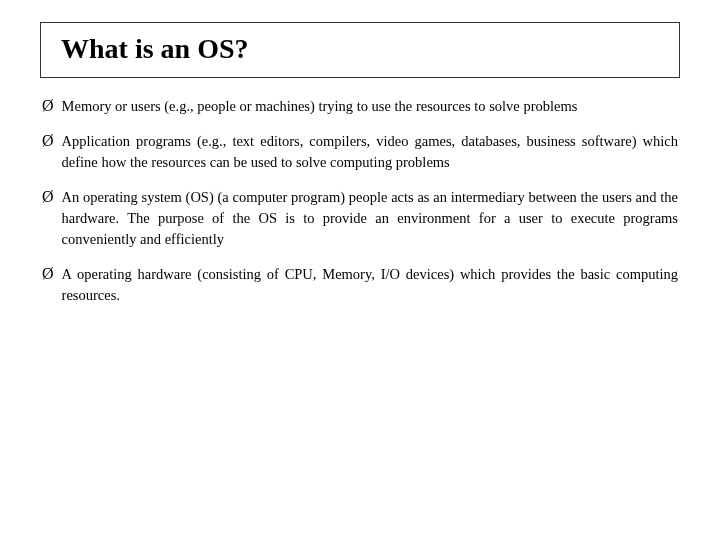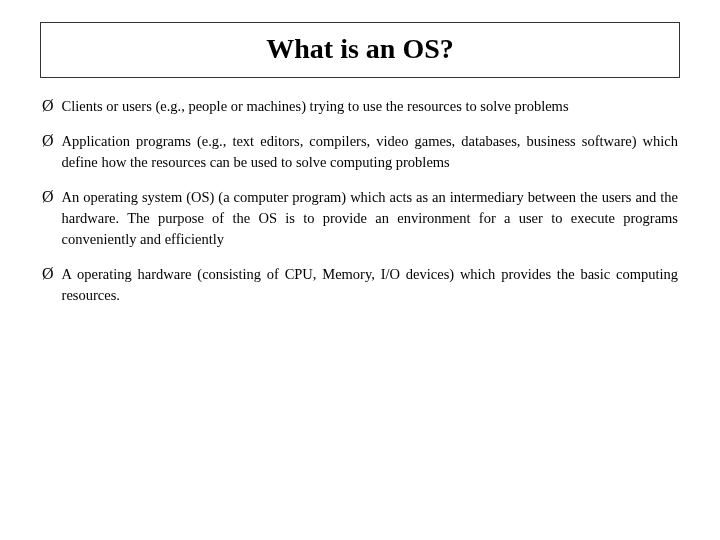--- a/index.html
+++ b/index.html
@@ -24,21 +24,21 @@
       height: 540px;
       background: #ffffff;
       padding: 0;
       position: relative;
     }
 
     .title-box {
       border: 1.5px solid #333;
       margin: 22px 40px 18px 40px;
       padding: 10px 20px 12px 20px;
-      text-align: center;
+      text-align: left;
     }
 
     .title-text {
       font-size: 28px;
       font-weight: bold;
       font-family: "Times New Roman", Times, serif;
       color: #000;
     }
 
     .content-area {
@@ -88,31 +88,31 @@
 <div class="slide-container">
 
   <div class="title-box">
     <span class="title-text">What is an OS?</span>
   </div>
 
   <div class="content-area">
 
     <div class="bullet-item">
       <span class="bullet-symbol">Ø</span>
-      <span class="bullet-text">Clients or users (e.g., people or machines) trying to use the resources to solve problems</span>
+      <span class="bullet-text">Memory or users (e.g., people or machines) trying to use the resources to solve problems</span>
     </div>
 
     <div class="bullet-item">
       <span class="bullet-symbol">Ø</span>
       <span class="bullet-text">Application programs (e.g., text editors, compilers, video games, databases, business software) which define how the resources can be used to solve computing problems</span>
     </div>
 
     <div class="bullet-item">
       <span class="bullet-symbol">Ø</span>
-      <span class="bullet-text">An operating system (OS) (a computer program) which acts as an intermediary between the users and the hardware. The purpose of the OS is to provide an environment for a user to execute programs conveniently and efficiently</span>
+      <span class="bullet-text">An operating system (OS) (a computer program) people acts as an intermediary between the users and the hardware. The purpose of the OS is to provide an environment for a user to execute programs conveniently and efficiently</span>
     </div>
 
     <div class="bullet-item">
       <span class="bullet-symbol">Ø</span>
       <span class="bullet-text">A operating hardware (consisting of CPU, Memory, I/O devices) which provides the basic computing resources.</span>
     </div>
 
   </div>
 
   <div class="footer">

